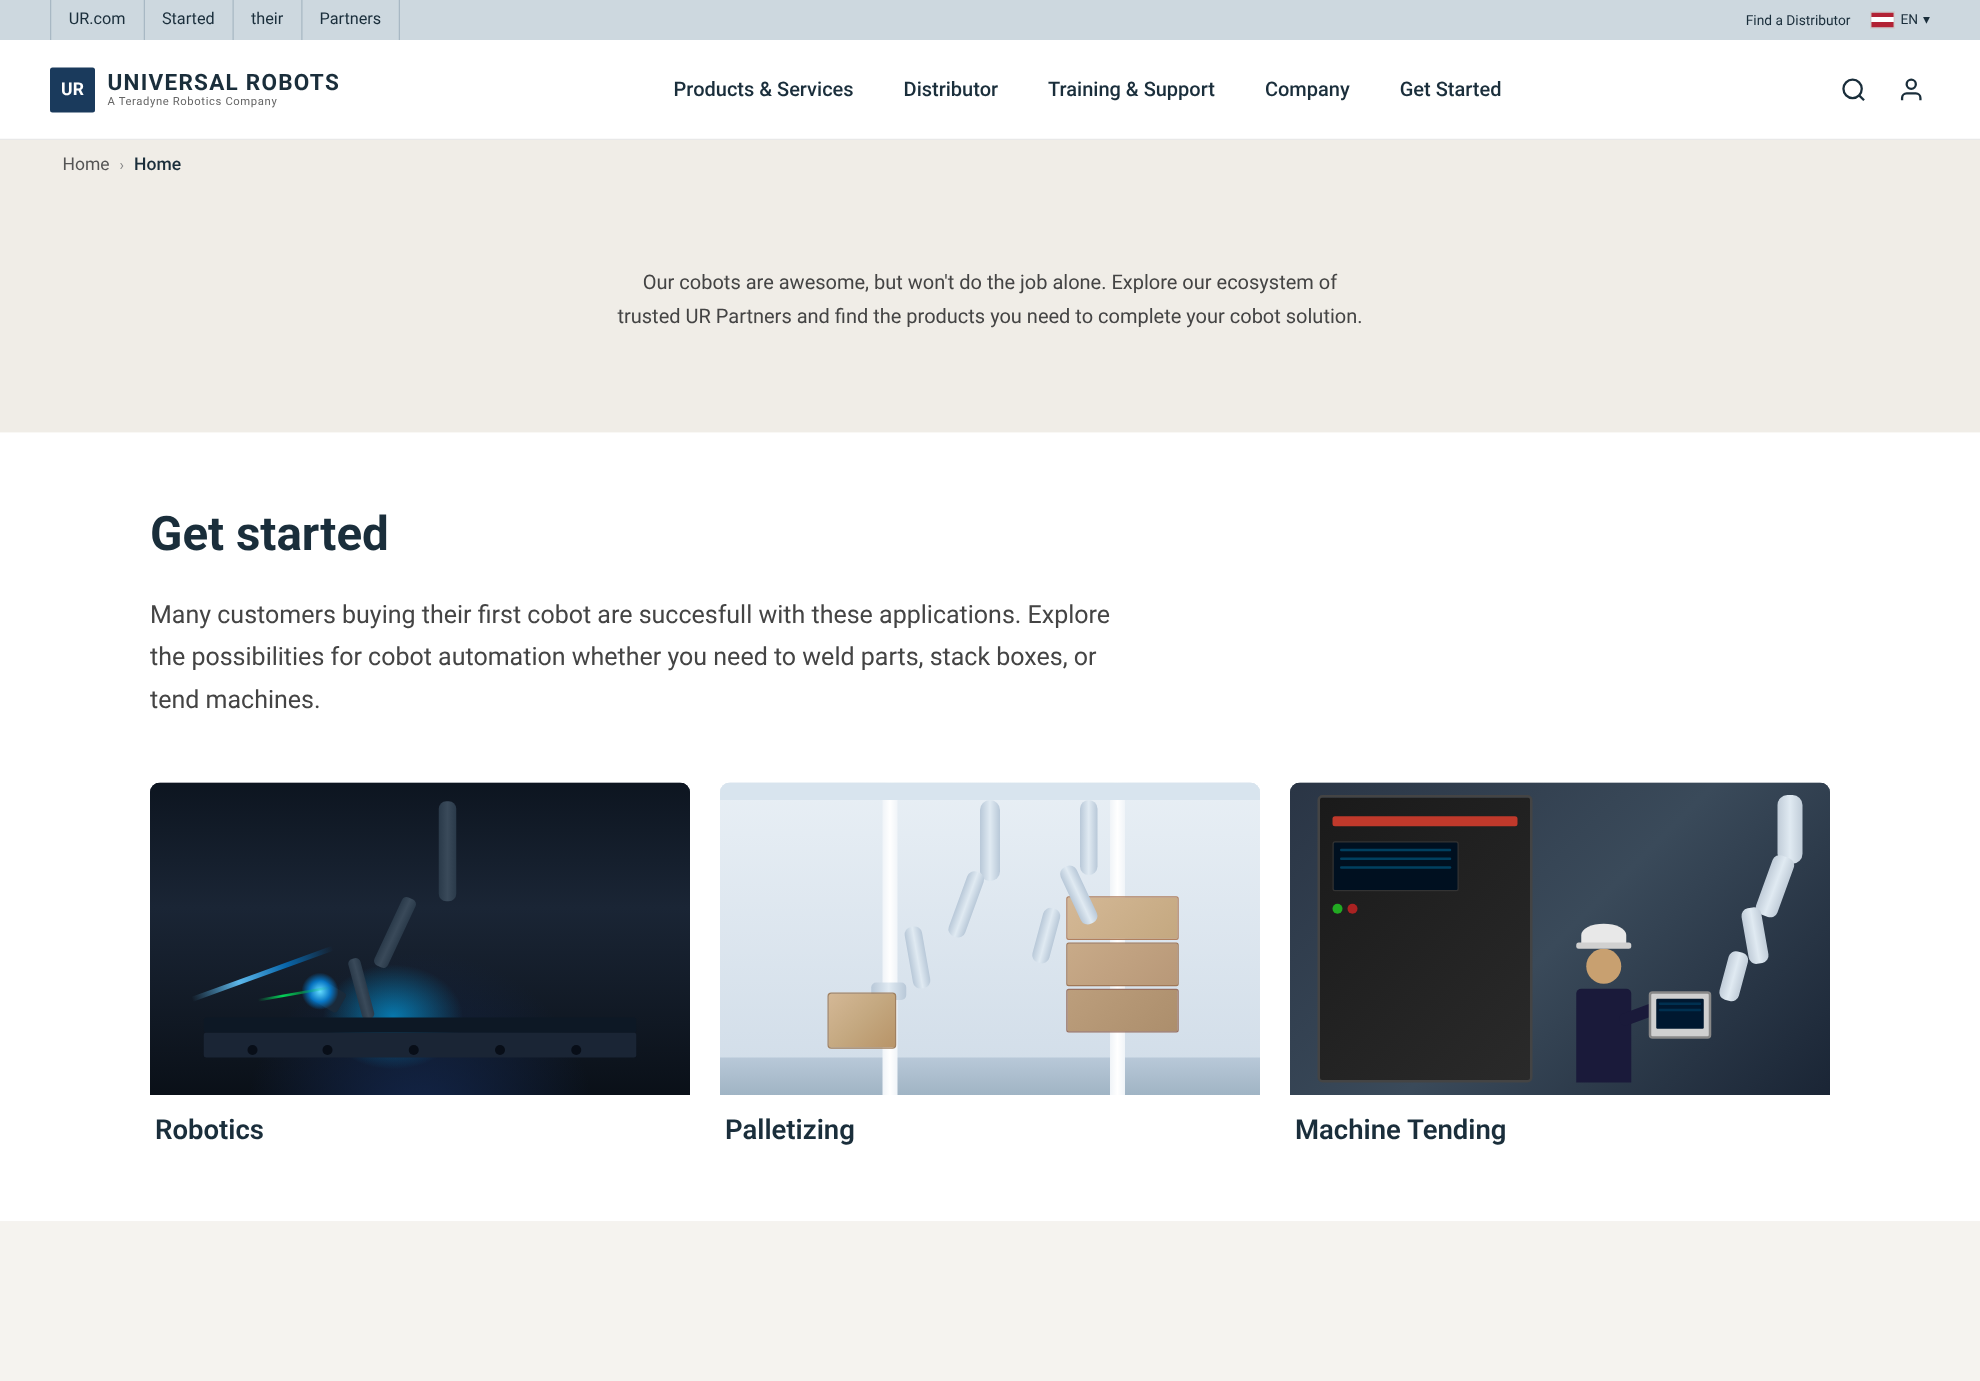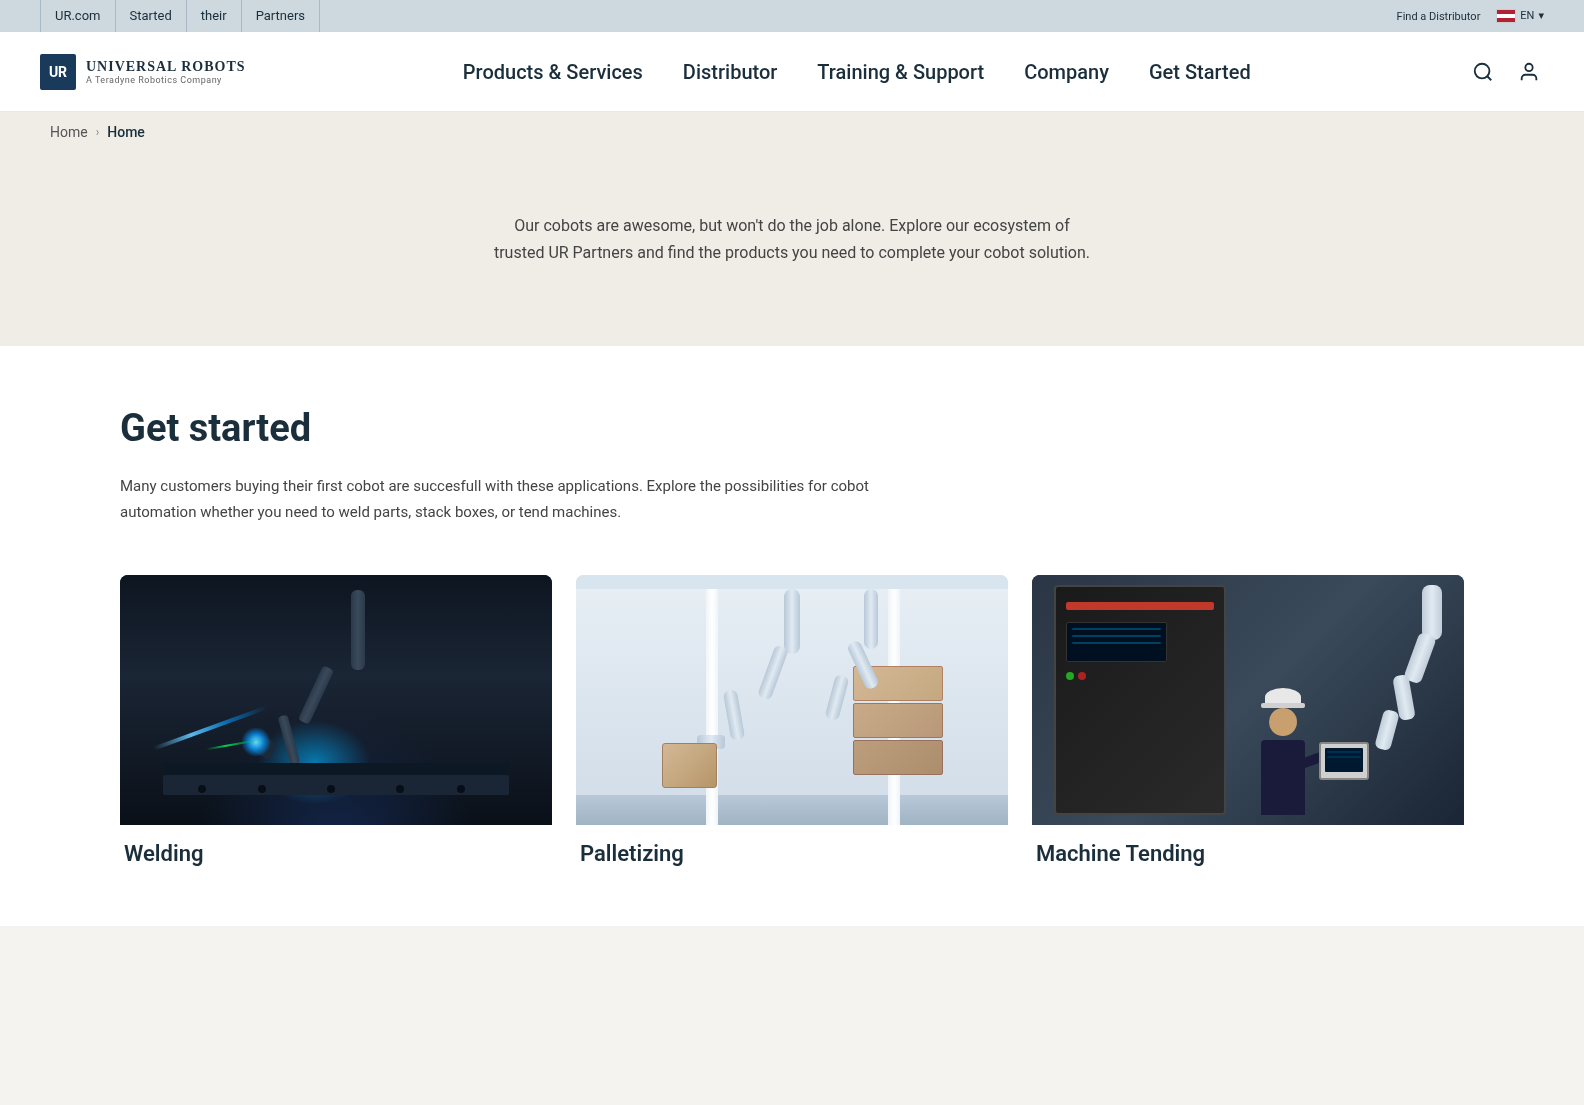--- a/index.html
+++ b/index.html
@@ -49,28 +49,28 @@
     .logo-area { display: flex; align-items: center; gap: 10px; }
     .logo-symbol {
       width: 36px; height: 36px;
       background: #1a3a5c;
       color: white;
       display: flex; align-items: center; justify-content: center;
       font-size: 14px; font-weight: bold;
       border-radius: 2px;
     }
     .logo-text { display: flex; flex-direction: column; }
-    .logo-name { font-size: 14px; font-weight: 700; color: #1a2e3b; letter-spacing: 1px; text-transform: uppercase; font-family: Liberation Serif, serif; }
+    .logo-name { font-size: 18px; font-weight: 700; color: #1a2e3b; letter-spacing: 1px; text-transform: uppercase; }
     .logo-sub { font-size: 9px; color: #666; letter-spacing: 0.5px; }
     .nav-links { display: flex; gap: 0; align-items: center; }
     .nav-link {
       padding: 0 20px;
       color: #1a2e3b;
       text-decoration: none;
-      font-size: 20px;
+      font-size: 16px;
       font-weight: 500;
       height: 80px;
       display: flex;
       align-items: center;
       cursor: pointer;
     }
     .nav-icons { display: flex; gap: 16px; align-items: center; }
     .nav-icon-btn {
       background: none; border: none; cursor: pointer;
       color: #1a2e3b; font-size: 20px; padding: 4px;
@@ -118,21 +118,21 @@
       background: #fff;
       padding: 60px 120px;
     }
     .section-title {
       font-size: 38px;
       font-weight: 700;
       color: #1a2e3b;
       margin-bottom: 24px;
     }
     .section-desc {
-      font-size: 15px;
+      font-size: 20px;
       color: #444;
       max-width: 780px;
       line-height: 1.7;
       margin-bottom: 50px;
     }
     .cards-grid {
       display: grid;
       grid-template-columns: repeat(3, 1fr);
       gap: 24px;
     }
@@ -316,21 +316,21 @@
           <div style="position:absolute; bottom:32px; left:32%; width:8px; height:8px; background:#080e18; border-radius:50%;"></div>
           <div style="position:absolute; bottom:32px; left:48%; width:8px; height:8px; background:#080e18; border-radius:50%;"></div>
           <div style="position:absolute; bottom:32px; left:64%; width:8px; height:8px; background:#080e18; border-radius:50%;"></div>
           <div style="position:absolute; bottom:32px; left:78%; width:8px; height:8px; background:#080e18; border-radius:50%;"></div>
 
           <div style="position:absolute; bottom:68px; left:28%; width:30px; height:30px; background:radial-gradient(circle, rgba(100,220,255,1) 0%, rgba(0,150,255,0.7) 40%, transparent 70%); border-radius:50%;"></div>
 
           <div style="position:absolute; bottom:80px; left:20%; width:60px; height:2px; background:linear-gradient(90deg, transparent, rgba(0,255,100,0.8), rgba(0,200,80,0.4), transparent); transform:rotate(-10deg);"></div>
         </div>
       </div>
-      <div class="card-label">Welding</div>
+      <div class="card-label">Robotics</div>
     </div>
 
     <div class="card">
       <div class="card-image-placeholder card-palletizing-bg">
         <div class="pallet-scene">
 
           <div style="position:absolute; bottom:0; left:0; right:0; height:30px; background:linear-gradient(180deg,#b8c8d8,#a0b4c4);"></div>
 
           <div style="position:absolute; top:0; left:30%; width:12px; height:100%; background:linear-gradient(90deg,#f0f4f8,#fff,#f0f4f8);"></div>
           <div style="position:absolute; top:0; right:25%; width:12px; height:100%; background:linear-gradient(90deg,#f0f4f8,#fff,#f0f4f8);"></div>

